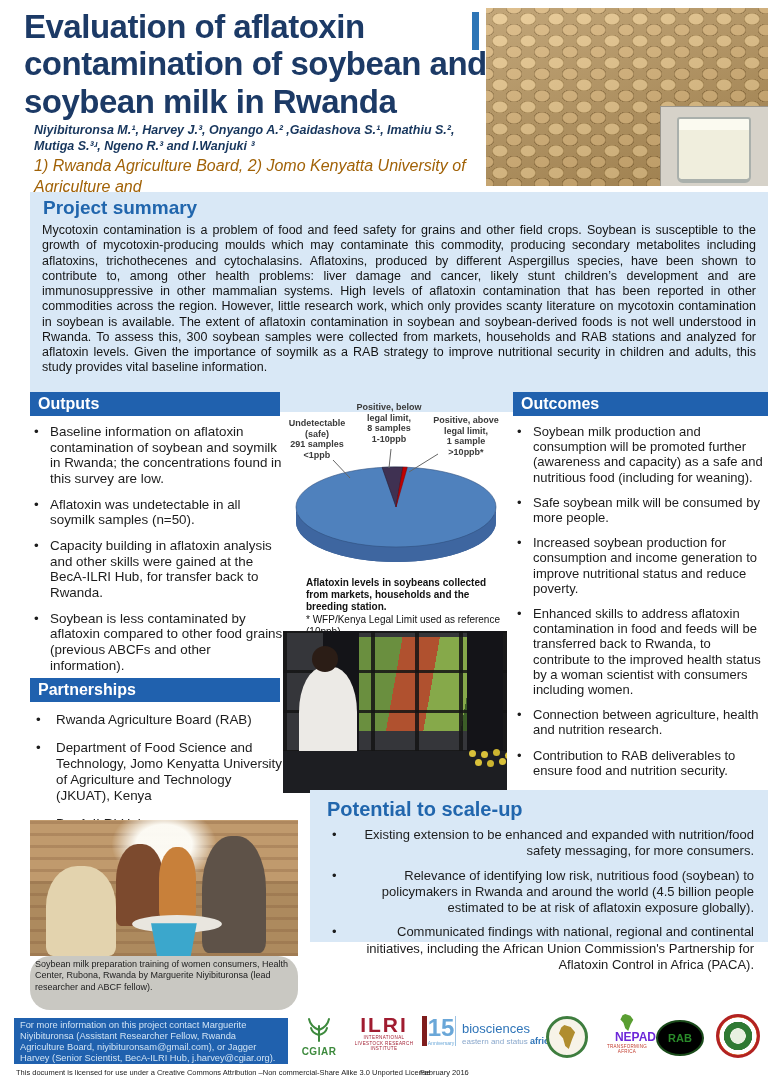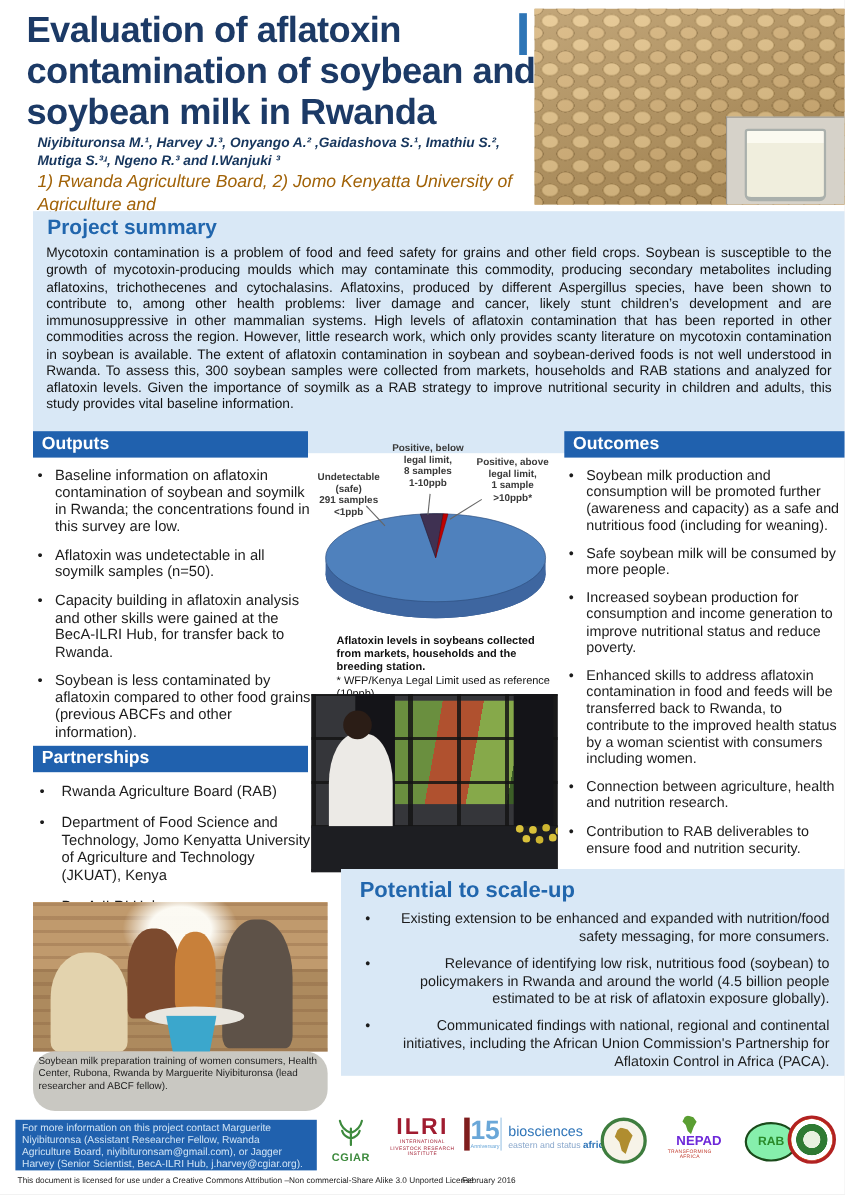--- a/index.html
+++ b/index.html
@@ -44,21 +44,21 @@
   .list-partnerships { left:30px; top:712px; width:258px; font-size:13.4px; line-height:1.2; }
   .bitem { position:relative; padding-left:20px; margin-bottom:10px; }
   .bitem::before { content:"\2022"; position:absolute; left:4px; top:0; }
   .list-partnerships .bitem { padding-left:26px; margin-bottom:12px; }
   .list-partnerships .bitem::before { left:6px; }
 
   
   .pie-wrap { position:absolute; left:288px; top:402px; width:216px; height:172px; }
   .pie-svg { position:absolute; left:0; top:0; }
   .plabel { position:absolute; font-size:9px; font-weight:600; color:#3a3a3a; line-height:1.18; text-align:center; }
-  .plabel-1 { left:-4px; top:26px; width:66px; }
+  .plabel-1 { left:-4px; top:16px; width:66px; }
   .plabel-2 { left:62px; top:0px; width:78px; }
   .plabel-3 { left:140px; top:13px; width:76px; }
   .pie-caption { position:absolute; left:306px; top:577px; width:202px; font-size:10px; line-height:1.22; color:#111; }
   .pie-caption .cap-bold { font-weight:bold; }
 
   
   .photo-lab { position:absolute; left:283px; top:631px; width:224px; height:162px; background:#35363a; overflow:hidden; }
   .lab-window { position:absolute; left:34%; top:4%; width:62%; height:58%;
     background:linear-gradient(100deg, #6a8f3f 0 28%, #b0512f 28% 52%, #86a94a 52% 76%, #3c5e27 76%); }
   .lab-mullions { position:absolute; inset:0; background:
@@ -82,21 +82,21 @@
   .fig { position:absolute; border-radius:45% 45% 10% 10%; }
   .fig-1 { left:6%; top:34%; width:26%; height:66%; background:#e3d3ae; }
   .fig-2 { left:32%; top:18%; width:18%; height:60%; background:#7c4a2e; }
   .fig-3 { left:48%; top:20%; width:14%; height:52%; background:#c8803a; }
   .fig-4 { left:64%; top:12%; width:24%; height:86%; background:#5e5248; }
   .bucket { position:absolute; left:44%; top:76%; width:52px; height:34px; background:#3ba7cc; clip-path:polygon(6% 0, 94% 0, 82% 100%, 18% 100%); }
   .basin { position:absolute; left:38%; top:70%; width:90px; height:18px; background:#e9e6df; border-radius:50%; }
   .group-caption { position:absolute; left:0; top:136px; width:100%; height:54px; background:#c9c8c2; color:#222; font-size:9px; line-height:1.25; padding:3px 5px;border-radius:20px; }
 
   
-  .scaleup-box { position:absolute; left:310px; top:790px; width:458px; height:188px; background:#d9e8f6; }
+  .scaleup-box { position:absolute; left:310px; top:790px; width:458px; height:152px; background:#d9e8f6; }
   .scaleup-heading { padding:8px 0 6px 17px; font-size:20px; font-weight:bold; color:#2166ad; }
   .scaleup-list { padding:0 14px 0 18px; font-size:13px; line-height:1.25; color:#1c1c1c; }
   .scaleup-list .bitem { margin-bottom:8px;text-align:right; }
 
   
   .contact-box { position:absolute; left:14px; top:1018px; width:274px; height:46px; background:#2061ae; color:#cfe3f5; font-size:9.3px; line-height:1.18; padding:2px 6px; }
   .license { position:absolute; left:16px; top:1068px; font-size:7.5px; color:#222; }
   .date { position:absolute; left:420px; top:1068px; font-size:7.5px; color:#222; }
 
   
@@ -112,21 +112,21 @@
   .logo-beca { left:462px; top:1022px; width:124px; text-align:left; }
   .beca-1 { font-size:13px; color:#2e74b8; line-height:1.1; }
   .beca-2 { font-size:8px; color:#8aa8cc; }
   .beca-2 b { color:#2e74b8; font-size:9px; }
   .logo-au { left:546px; top:1016px; width:42px; height:42px; border-radius:50%; border:3px solid #3e7d3e; background:#f7f3e8; }
   .au-africa { position:absolute; left:9px; top:6px; width:18px; height:24px; background:#b08d2f; clip-path:polygon(35% 0, 70% 8%, 95% 30%, 78% 60%, 60% 100%, 40% 88%, 28% 55%, 5% 35%, 18% 10%); }
   .logo-nepad { left:598px; top:1014px; width:58px; }
   .nepad-africa { margin:0 auto; width:15px; height:17px; background:#5a9e32; clip-path:polygon(38% 0, 72% 10%, 92% 34%, 74% 62%, 58% 100%, 38% 84%, 26% 52%, 6% 32%, 20% 8%); }
   .nepad-text { font-size:12px; font-weight:bold; color:#6d28d9; line-height:1.05;text-align:right; }
   .nepad-sub { font-size:4.5px; color:#c0392b; letter-spacing:0.3px; }
-  .logo-rab { left:677px; top:1020px; width:48px; height:36px; border:2px solid #1a4a1a; border-radius:50%; background:#86efac; }
+  .logo-rab { left:656px; top:1020px; width:48px; height:36px; border:2px solid #1a4a1a; border-radius:50%; background:#000000; }
   .rab-text { font-size:11px; font-weight:bold; color:#2a8a2a; line-height:32px; }
   .logo-jkuat { left:716px; top:1014px; width:44px; height:44px; border-radius:50%; border:3px solid #b22222;
     background:radial-gradient(circle, #e8f0e0 0 28%, #2f7a33 30% 52%, #ffffff 54% 68%, #d86a2a 70% 100%); }
 </style>
 </head>
 <body>
 
 <div class="poster">
 
   <div class="title pre">Evaluation of aflatoxin

